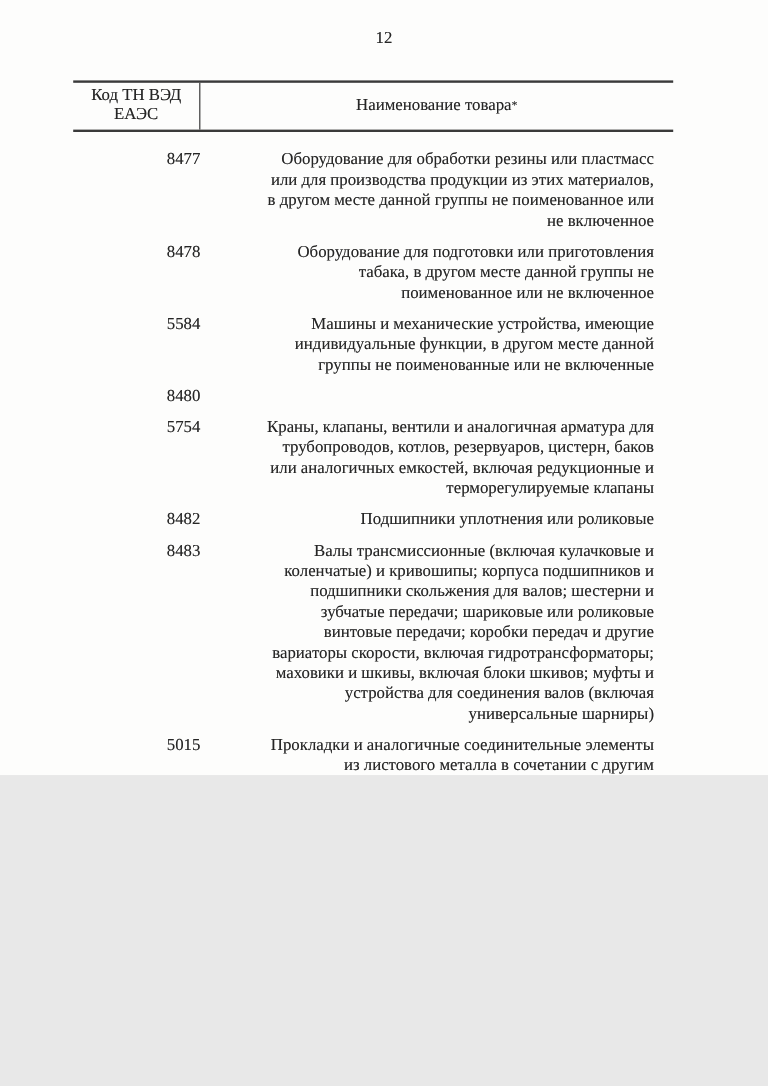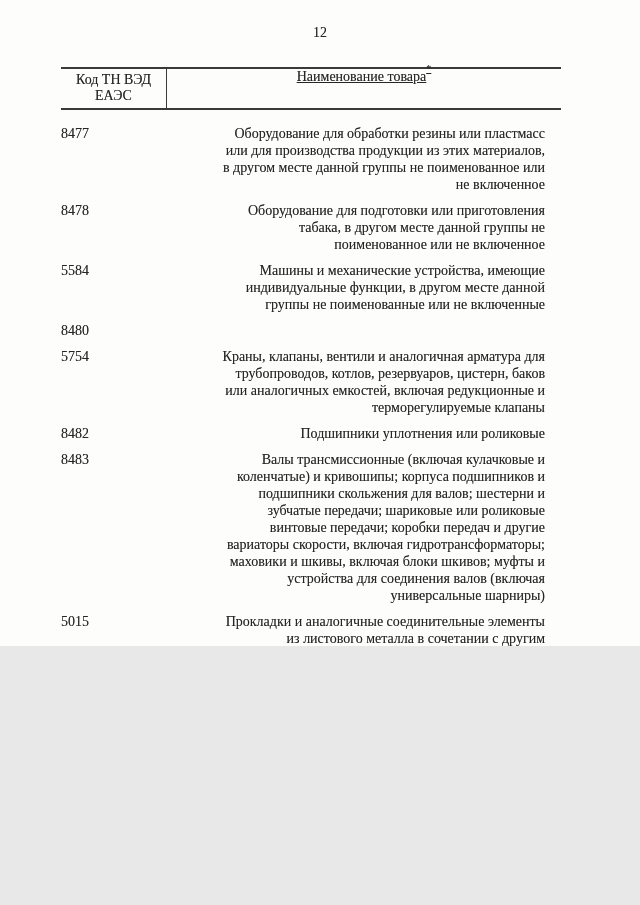--- a/index.html
+++ b/index.html
@@ -41,40 +41,40 @@
     border-right: 1.5px solid #3a3a3a;
     text-align: center;
     font-size: 14px;
     line-height: 16px;
     padding: 3px 6px 4px;
     text-shadow: 0 0 0.5px rgba(40,40,40,0.45);
   }
   .th-name {
     flex: 1;
     display: flex;
+    align-items: center;
     justify-content: center;
     font-size: 14px;
     text-shadow: 0 0 0.5px rgba(40,40,40,0.45);
-    text-decoration: underline;
   }
   .th-name sup {
     font-size: 10px;
     line-height: 0;
     vertical-align: super;
   }
   .table-body { padding-top: 15px; }
   .row {
     display: flex;
     margin-bottom: 9px;
     align-items: flex-start;
   }
   .cell-code {
     width: 106px;
     flex-shrink: 0;
-    text-align: left;
+    text-align: right;
     font-size: 14px;
     line-height: 17px;
     text-shadow: 0 0 0.5px rgba(40,40,40,0.45);
   }
   .cell-name {
     flex: 1;
     padding-left: 7px;
     padding-right: 16px;
     font-size: 14px;
     line-height: 17px;

